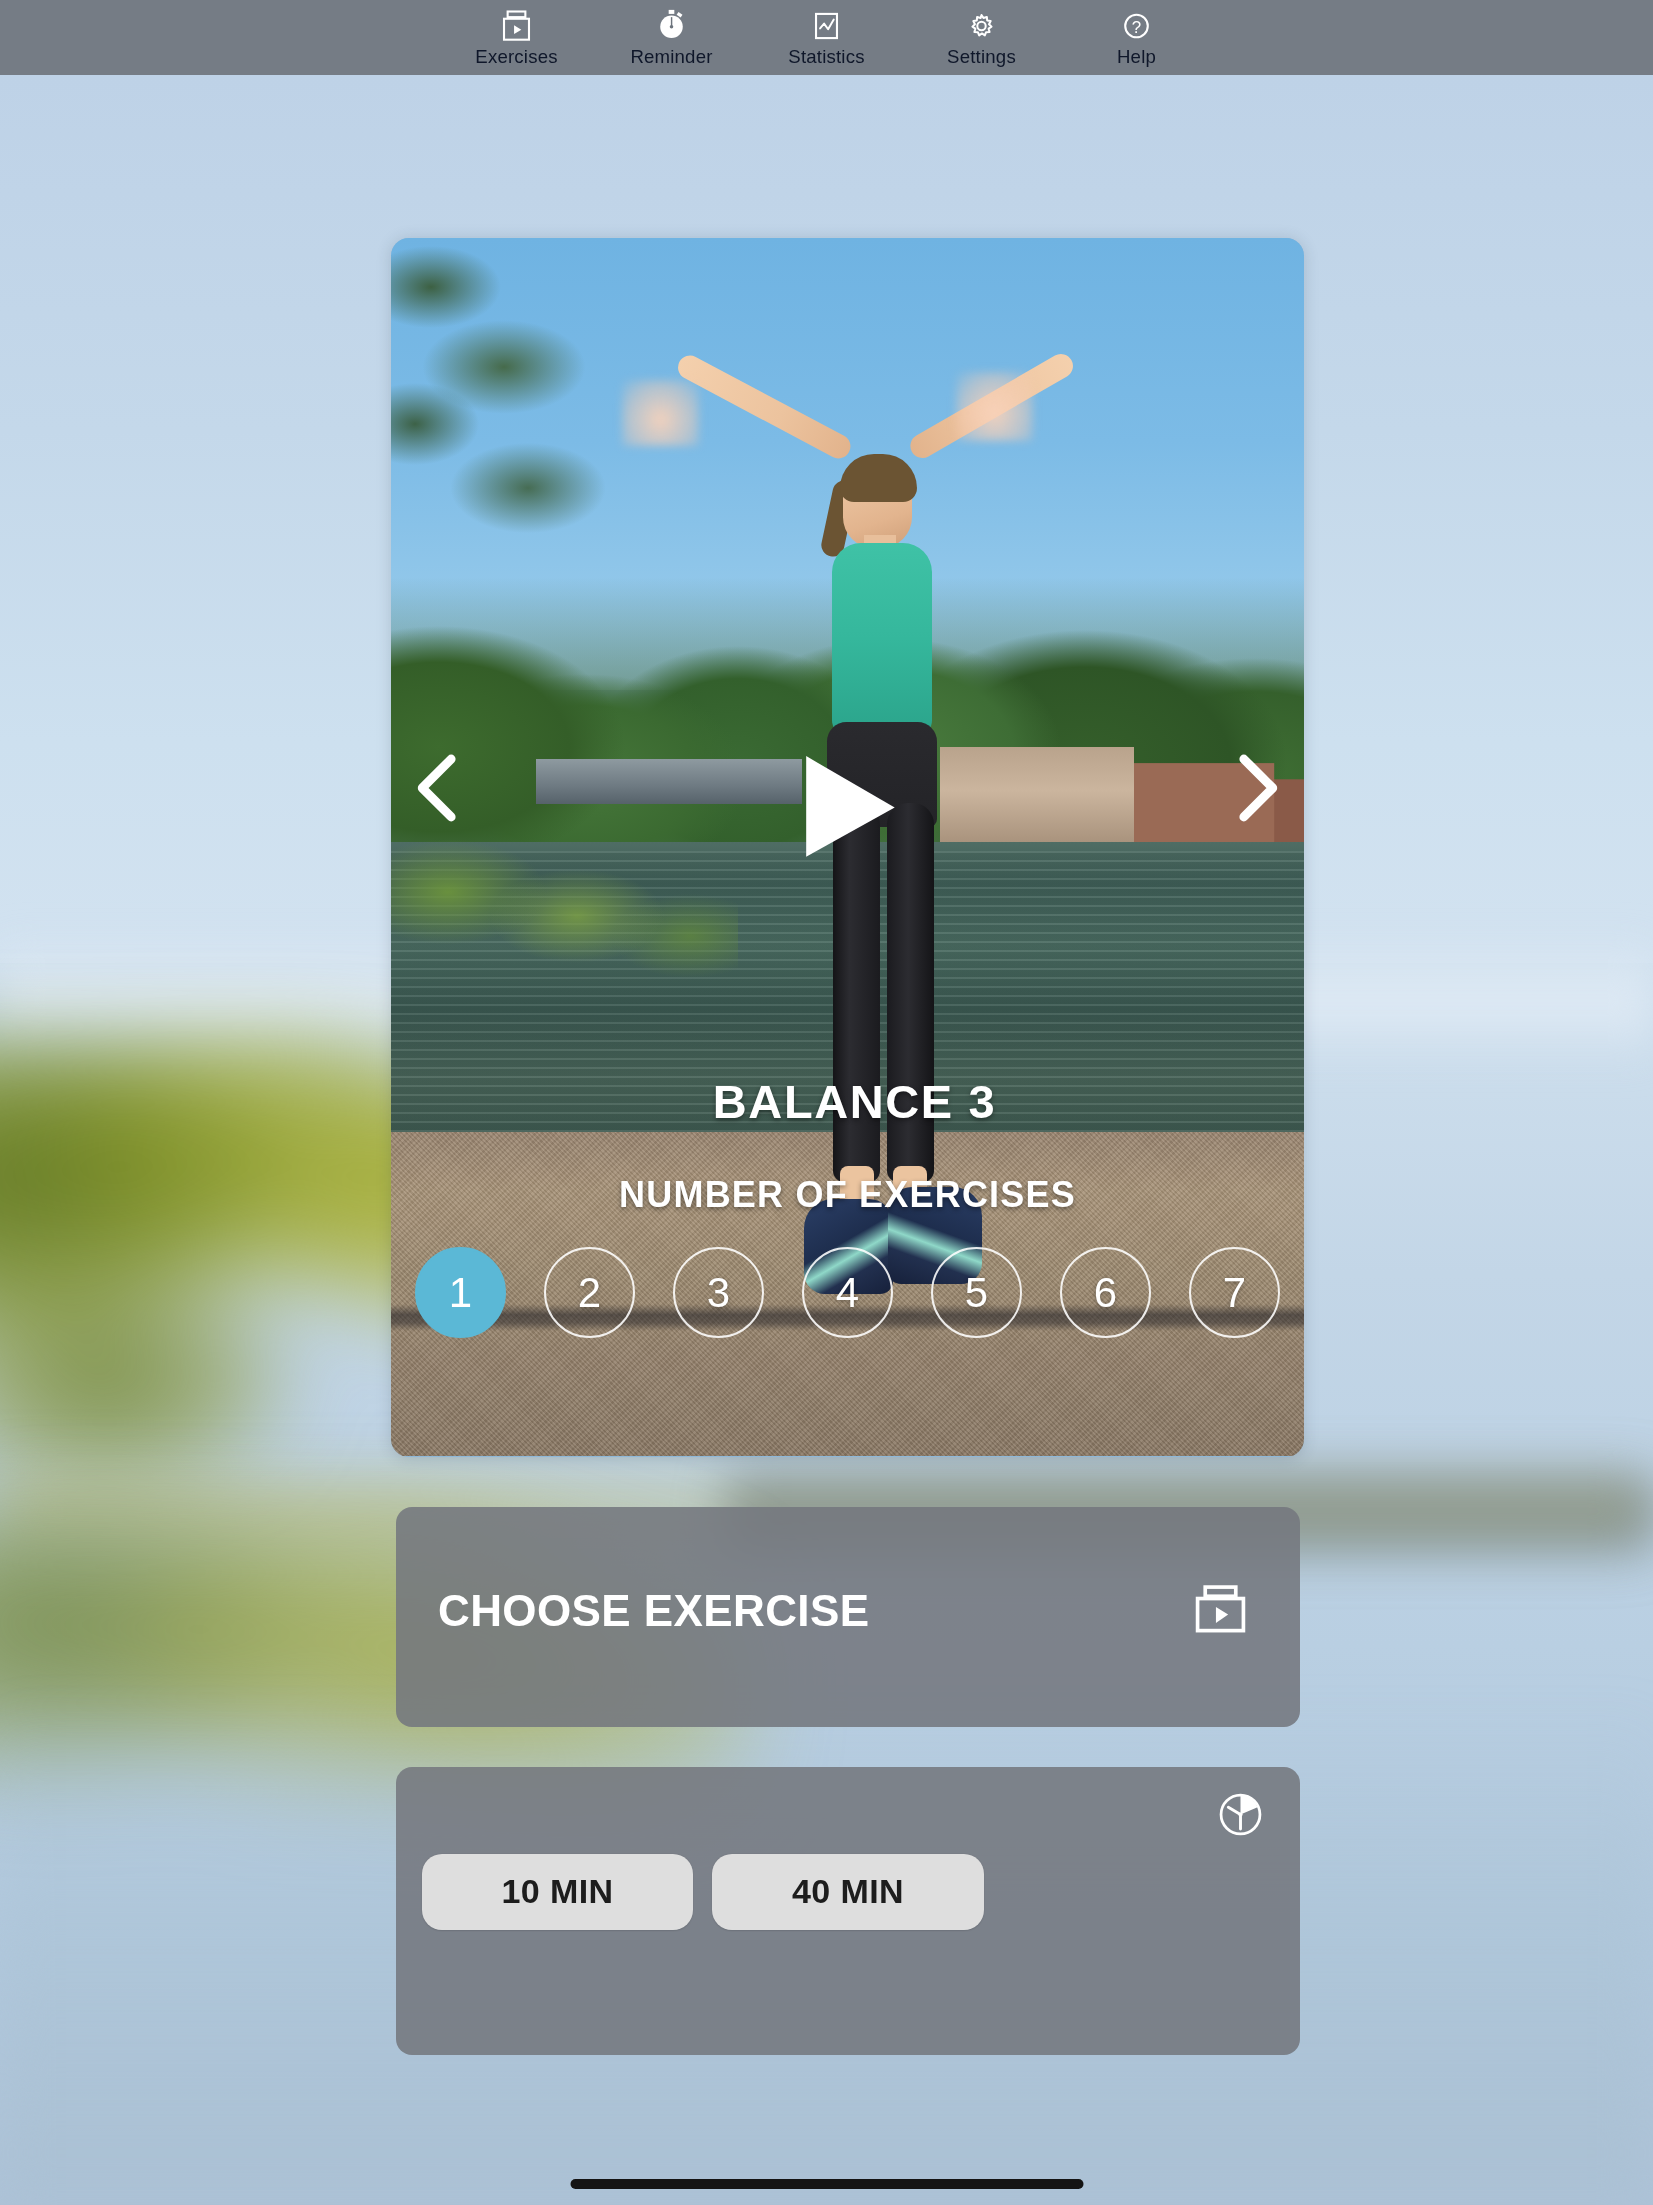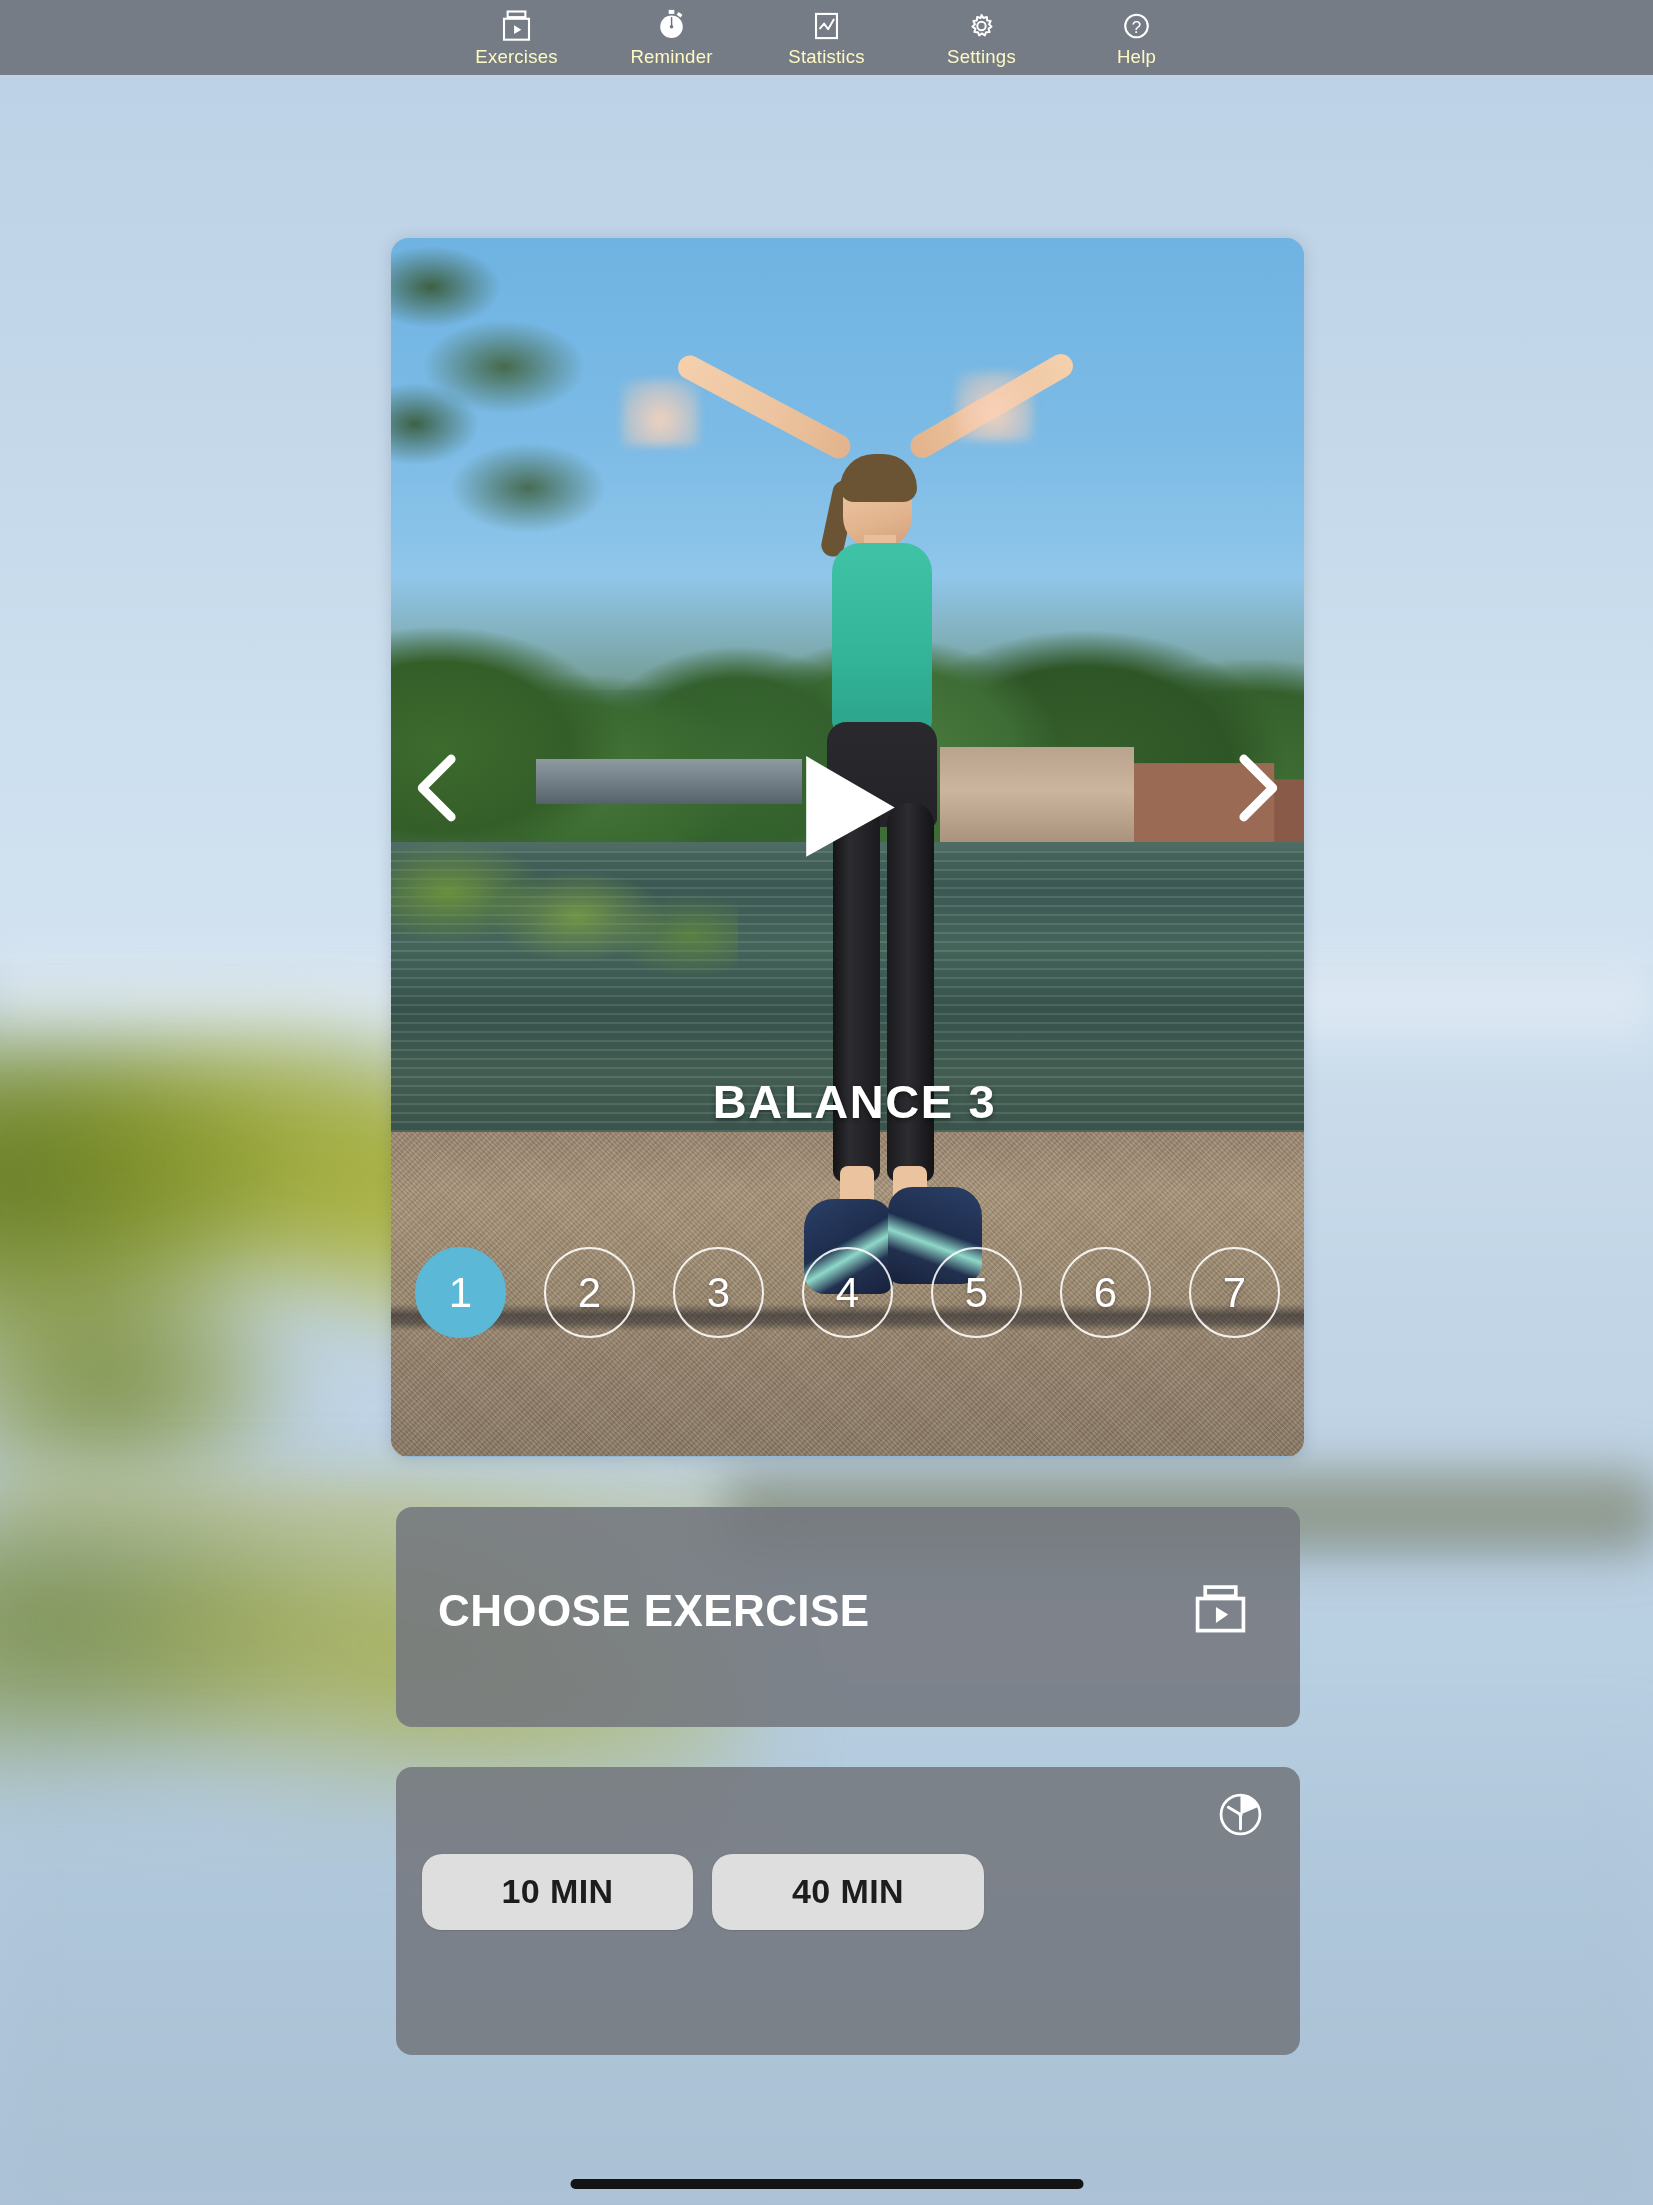--- a/index.html
+++ b/index.html
@@ -73,21 +73,21 @@
     z-index:40;
   }
   .nav-item {
     width:155px; height:75px;
     display:flex; flex-direction:column; align-items:center; justify-content:flex-start;
     padding-top:8px;
     cursor:pointer; user-select:none;
   }
   .nav-icon { height:36px; display:flex; align-items:center; justify-content:center; }
   .nav-label {
-    color:#fef9c3; font-size:18.6px; letter-spacing:0.2px; margin-top:2.4px;
+    color:#0f172a; font-size:18.6px; letter-spacing:0.2px; margin-top:2.4px;
     font-family:"Liberation Sans", sans-serif;
   }
 
   
   .video-card {
     position:absolute; left:391px; top:238px; width:913px; height:1219px;
     border-radius:18px; overflow:hidden; z-index:20;
     box-shadow:0 1.6px 14.5px rgba(40,55,70,0.18);
     background:#8fb8d8;
   }
@@ -440,20 +440,21 @@
         </svg>
       </div>
 
       <div class="chev chev-right">
         <svg width="57" height="74" viewBox="0 0 70 92">
           <polyline points="18,10 54,46 18,82" fill="none" stroke="#ffffff" stroke-width="11" stroke-linecap="round" stroke-linejoin="round"></polyline>
         </svg>
       </div>
 
       <div class="video-title">BALANCE 3</div>
+      <div class="exer-label">NUMBER OF EXERCISES</div>
 
       <div class="count-row">
         <div class="count-circle selected">1</div>
         <div class="count-circle">2</div>
         <div class="count-circle">3</div>
         <div class="count-circle">4</div>
         <div class="count-circle">5</div>
         <div class="count-circle">6</div>
         <div class="count-circle">7</div>
       </div>

